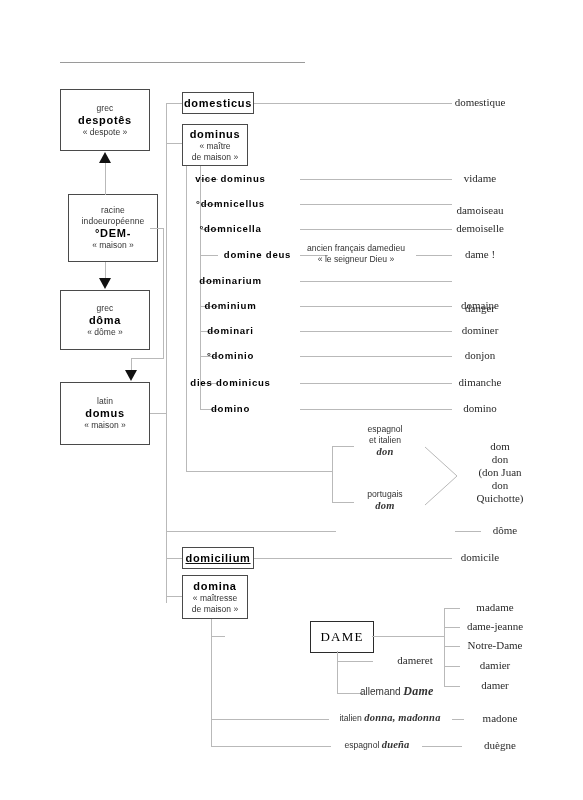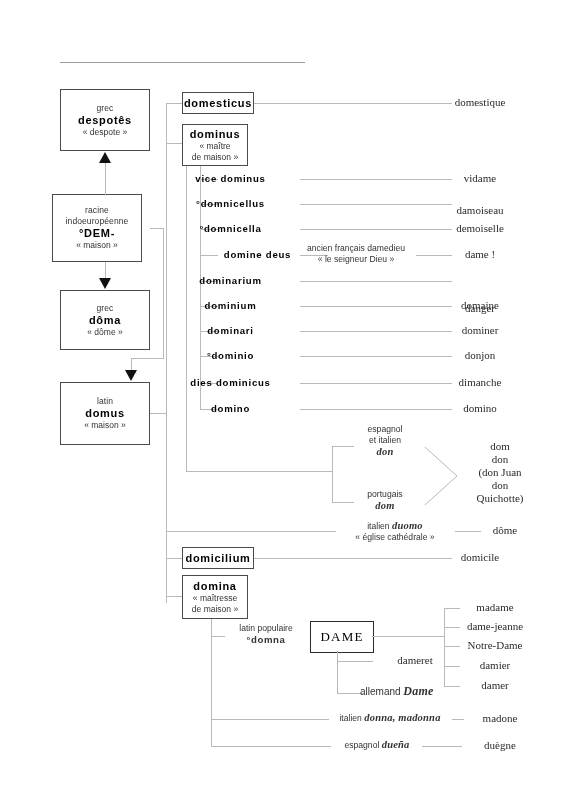--- a/index.html
+++ b/index.html
@@ -57,21 +57,21 @@
 <div id="canvas">
 
   <div id="title-rule"></div>
 
   <div class="box" style="left:60px;top:89px;width:90px;height:62px;">
     <div class="lbl-sm">grec</div>
     <div class="word-bold">despotês</div>
     <div class="gloss">« despote »</div>
   </div>
 
-  <div class="box" style="left:52px;top:194px;width:90px;height:68px;">
+  <div class="box" style="left:68px;top:194px;width:90px;height:68px;">
     <div class="lbl-sm">racine</div>
     <div class="lbl-sm">indoeuropéenne</div>
     <div class="word-bold">°DEM-</div>
     <div class="gloss">« maison »</div>
   </div>
 
   <div class="box" style="left:60px;top:290px;width:90px;height:60px;">
     <div class="lbl-sm">grec</div>
     <div class="word-bold">dôma</div>
     <div class="gloss">« dôme »</div>
@@ -192,48 +192,40 @@
 
   <div class="res" style="left:440px;top:440px;width:120px;">
     <span>dom</span><br>
     <span>don</span><br>
     <span>(don Juan</span><br>
     <span>don</span><br>
     <span>Quichotte)</span>
   </div>
 
   <div class="ln h" style="left:166px;top:531px;width:170px;"></div>
-  <div class="note" style="left:330px;top:520px;width:130px;">
-    <span>italien </span><i>duomo</i><br>
-    <span>« église cathédrale »</span>
-  </div>
   <div class="ln h" style="left:455px;top:531px;width:26px;"></div>
   <div class="res" style="left:450px;top:524px;width:110px;">dôme</div>
 
   <div class="ln h" style="left:166px;top:558px;width:16px;"></div>
-  <div class="box" style="left:182px;top:547px;width:72px;height:22px;">
+  <div class="box" style="left:182px;top:547px;width:72px;height:22px;text-decoration:underline;">
     <div class="word-bold">domicilium</div>
   </div>
   <div class="ln h" style="left:254px;top:558px;width:198px;"></div>
   <div class="res" style="left:420px;top:551px;width:120px;">domicile</div>
 
   <div class="ln h" style="left:166px;top:596px;width:16px;"></div>
   <div class="box" style="left:182px;top:575px;width:66px;height:44px;">
     <div class="word-bold">domina</div>
     <div class="gloss">« maîtresse</div>
     <div class="gloss">de maison »</div>
   </div>
 
   <div class="ln v" style="left:211px;top:619px;height:127px;"></div>
 
   <div class="ln h" style="left:211px;top:636px;width:14px;"></div>
-  <div class="note" style="left:218px;top:623px;width:96px;">
-    <span>latin populaire</span><br>
-    <span style="font-weight:bold;font-size:9.6px;letter-spacing:.6px;">°domna</span>
-  </div>
   <div class="ln h" style="left:318px;top:636px;width:18px;"></div>
 
   <div class="dame-box" style="left:310px;top:621px;width:62px;height:30px;">
     <span>DAME</span>
   </div>
 
   <div class="ln h" style="left:372px;top:636px;width:72px;"></div>
   <div class="ln v" style="left:444px;top:608px;height:78px;"></div>
   <div class="ln h" style="left:444px;top:608px;width:16px;"></div>
   <div class="res" style="left:440px;top:601px;width:110px;">madame</div>

